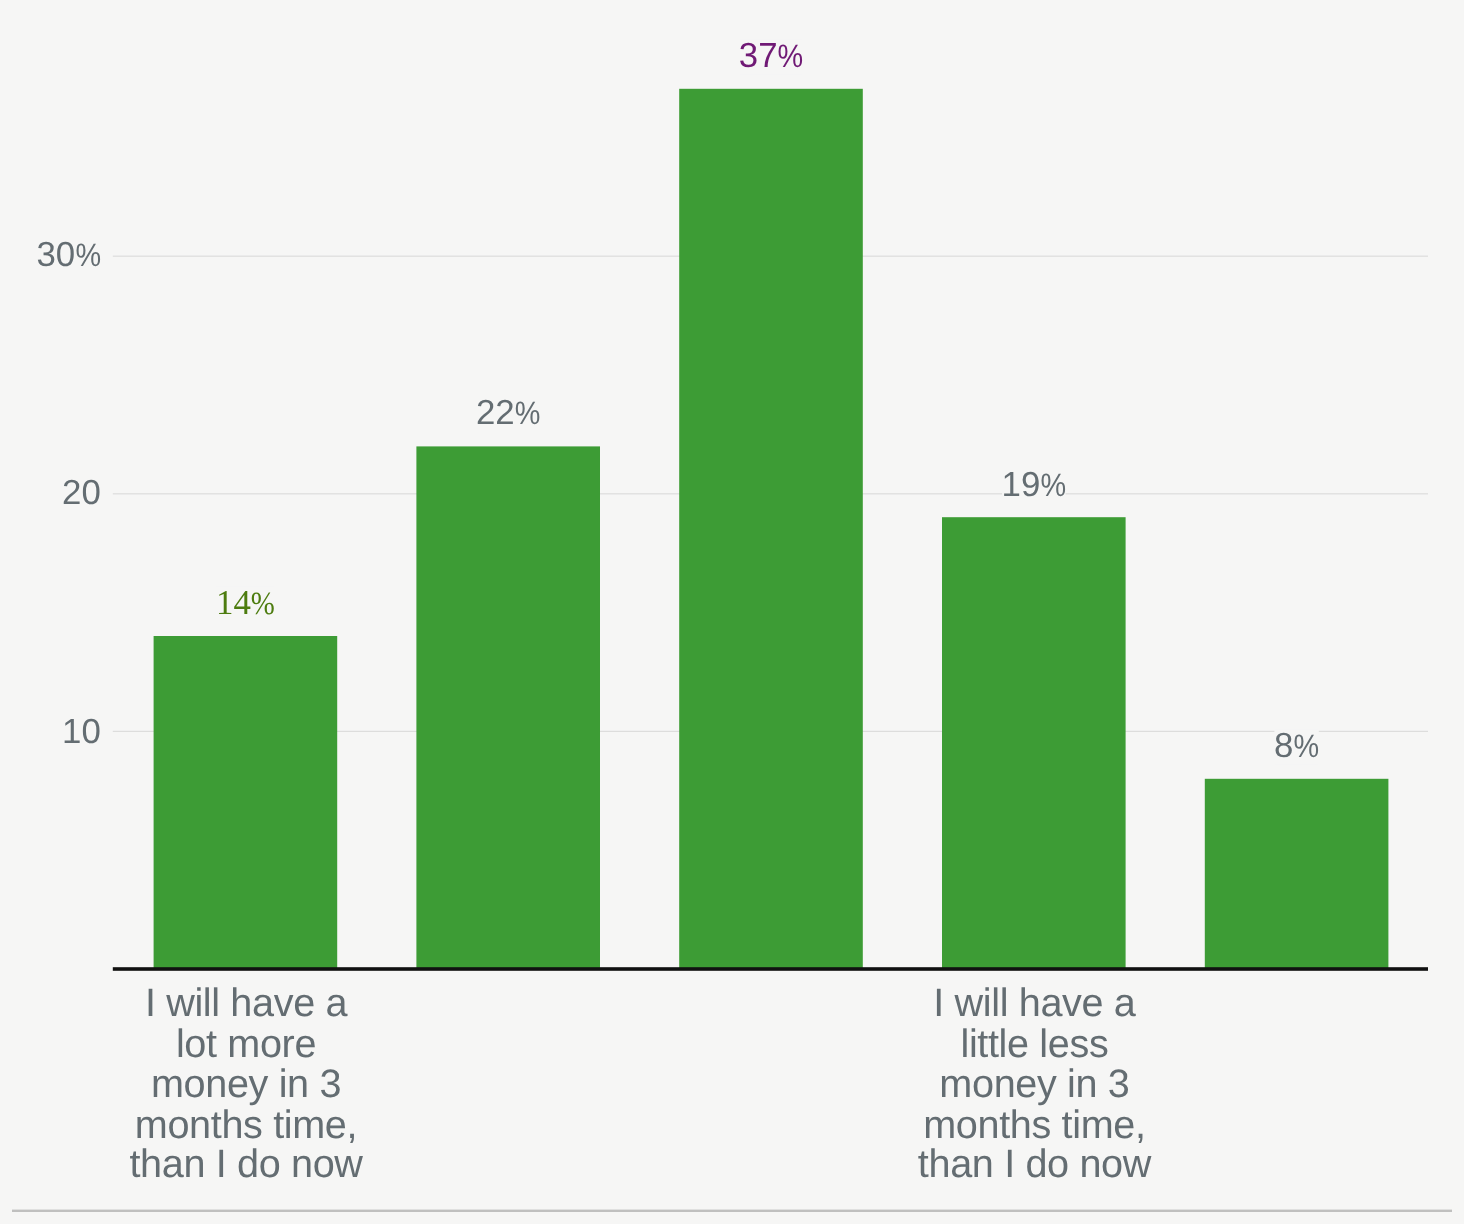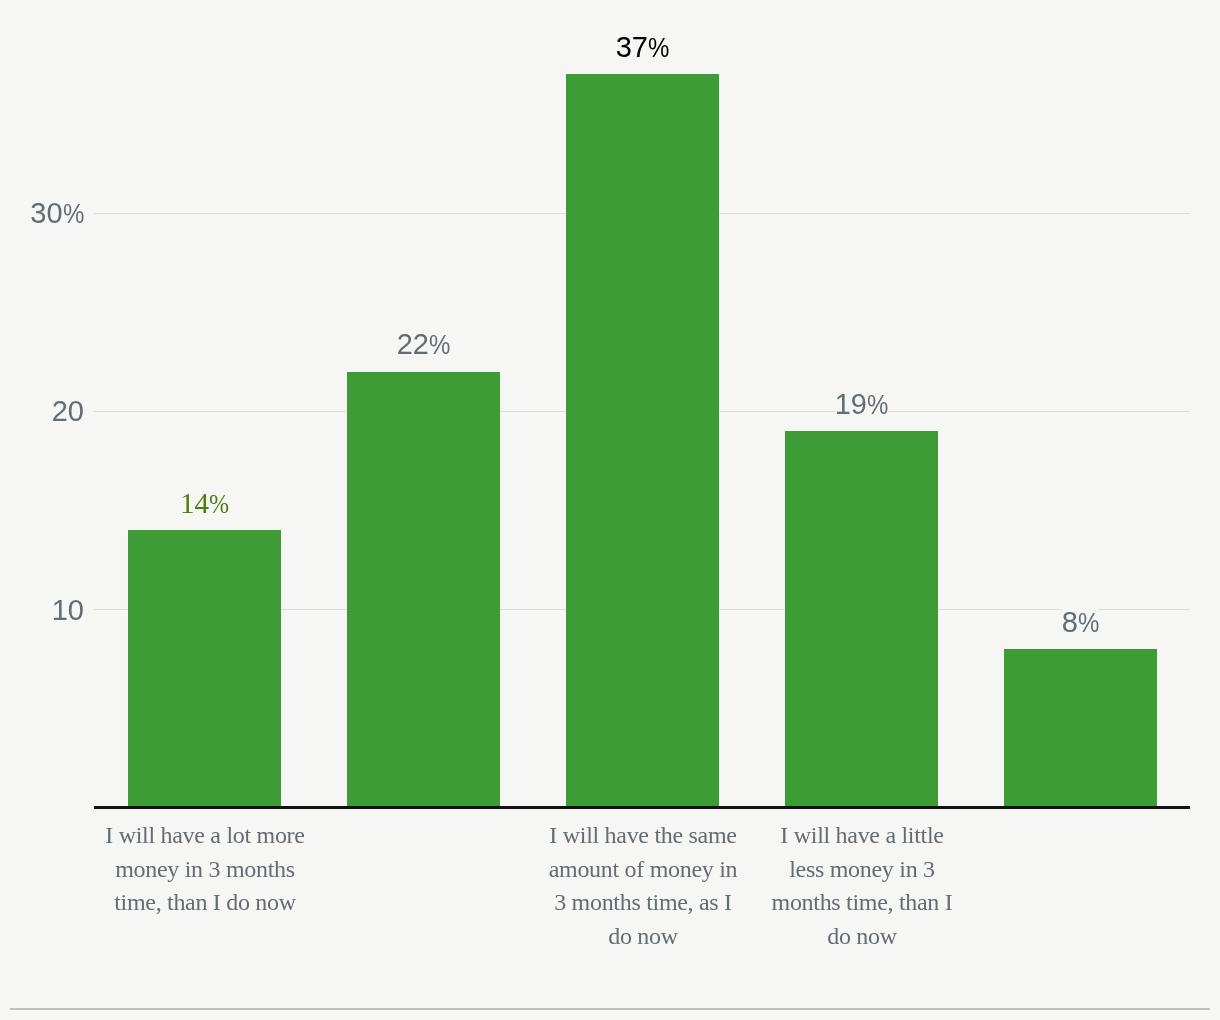--- a/index.html
+++ b/index.html
@@ -22,22 +22,22 @@
   .bar{position:absolute;width:153px;background:#3d9c35;}
 
   .dlabel{position:absolute;width:233px;text-align:center;
           color:#646d72;font-size:29px;line-height:1;white-space:nowrap;
           will-change:transform;}
   .dlabel > span.bgbox{display:inline-block;background:#f6f6f5;padding:0;}
 
   .xaxis{position:absolute;left:94px;top:806.4px;width:1096px;height:2.8px;background:#111111;}
 
   .xlabel{position:absolute;top:819px;width:200px;text-align:center;
-          color:#646d72;font-size:24px;line-height:33.5px;letter-spacing:-0.3px;
-          will-change:transform;font-family:Liberation Serif, serif;}
+          color:#646d72;font-size:33px;line-height:33.5px;letter-spacing:-0.3px;
+          will-change:transform;}
 
   .footrule{position:absolute;left:10px;top:1008px;width:1200px;height:2px;background:#c0c0bf;}
 
   
   .pc{display:inline-block;font-size:27px;transform:scaleX(0.89);
       transform-origin:left center;margin-right:-2.6px;}
 </style>
 </head>
 <body style="background: rgb(246, 246, 245);">
 
@@ -54,26 +54,25 @@
     <div class="ytick" style="top: 199.07px; width: 84px; color: rgb(100, 109, 114);">30<span class="pc">%</span></div>
 
     <div class="bar" style="left: 128px; width: 153px; top: 530.186px; height: 277.564px; background: rgb(61, 156, 53);"></div>
     <div class="bar" style="left: 347px; width: 153px; top: 371.578px; height: 436.172px; background: rgb(61, 156, 53);"></div>
     <div class="bar" style="left: 566px; width: 153px; top: 74.188px; height: 733.562px; background: rgb(61, 156, 53);"></div>
     <div class="bar" style="left: 785px; width: 153px; top: 431.056px; height: 376.694px; background: rgb(61, 156, 53);"></div>
     <div class="bar" style="left: 1004px; width: 153px; top: 649.142px; height: 158.608px; background: rgb(61, 156, 53);"></div>
 
     <div class="dlabel" style="left: 88px; top: 488.686px; color: #4d7c0f; font-family: Liberation Serif, serif;"><span class="bgbox">14<span class="pc">%</span></span></div>
     <div class="dlabel" style="left: 307px; top: 330.078px; color: rgb(100, 109, 114);"><span class="bgbox">22<span class="pc">%</span></span></div>
-    <div class="dlabel" style="left: 526px; top: 32.688px; color: #000000;"><span class="bgbox">37<span class="pc">%</span></span></div>
+    <div class="dlabel" style="left: 526px; top: 32.688px; color: #701a75;"><span class="bgbox">37<span class="pc">%</span></span></div>
     <div class="dlabel" style="left: 745px; top: 389.556px; color: rgb(100, 109, 114); text-align: center;"><span class="bgbox">19<span class="pc">%</span></span></div>
     <div class="dlabel" style="left: 964px; top: 607.642px; color: rgb(100, 109, 114);"><span class="bgbox">8<span class="pc">%</span></span></div>
 
     <div class="xaxis" style="left: 94px; width: 1096px; background: rgb(17, 17, 17);"></div>
 
     <div class="xlabel" style="left: 104.5px; top: 819px; width: 200px; color: rgb(100, 109, 114);">I will have a lot more money in 3 months time, than I do now</div>
-    <div class="xlabel" style="left: 542.5px; top: 819px; width: 200px; color: rgb(100, 109, 114);">I will have the same amount of money in 3 months time, as I do now</div>
     <div class="xlabel" style="left: 761.5px; top: 819px; width: 200px; color: rgb(100, 109, 114);">I will have a little less money in 3 months time, than I do now</div>
 
   </div>
 
   <div class="footrule" style="background: rgb(192, 192, 191);"></div>
 </div>
 
 </body></html>

